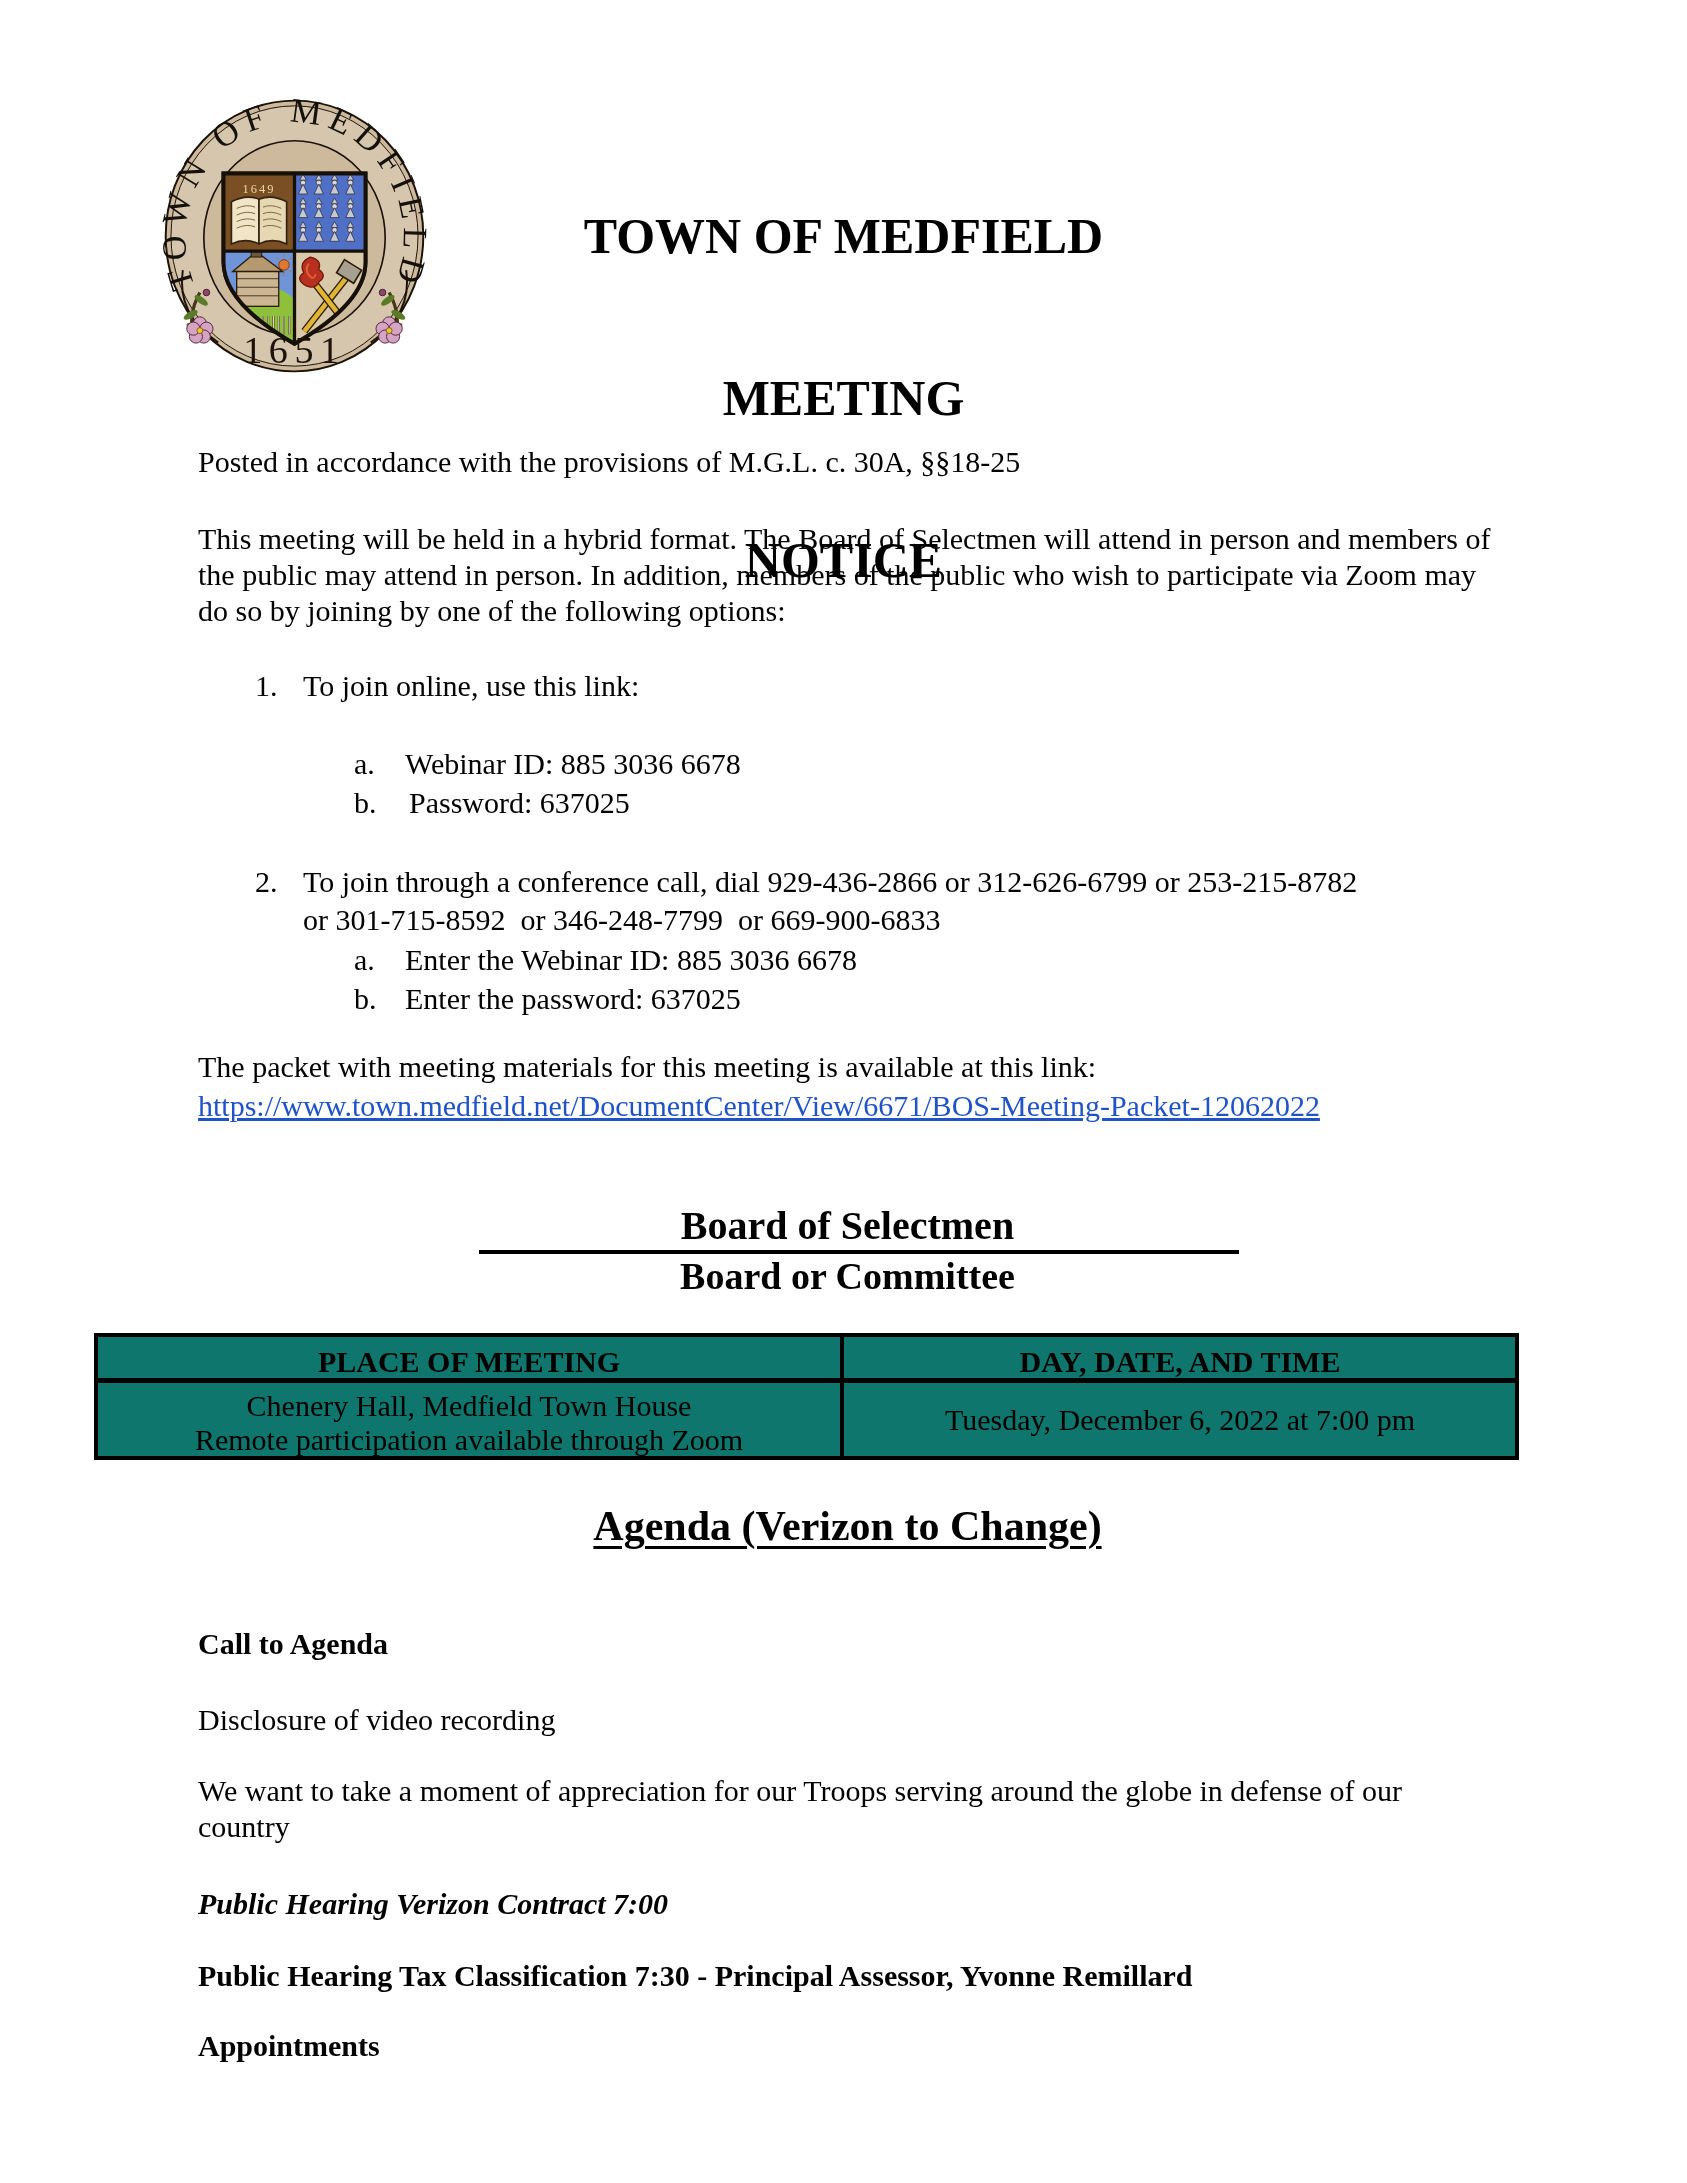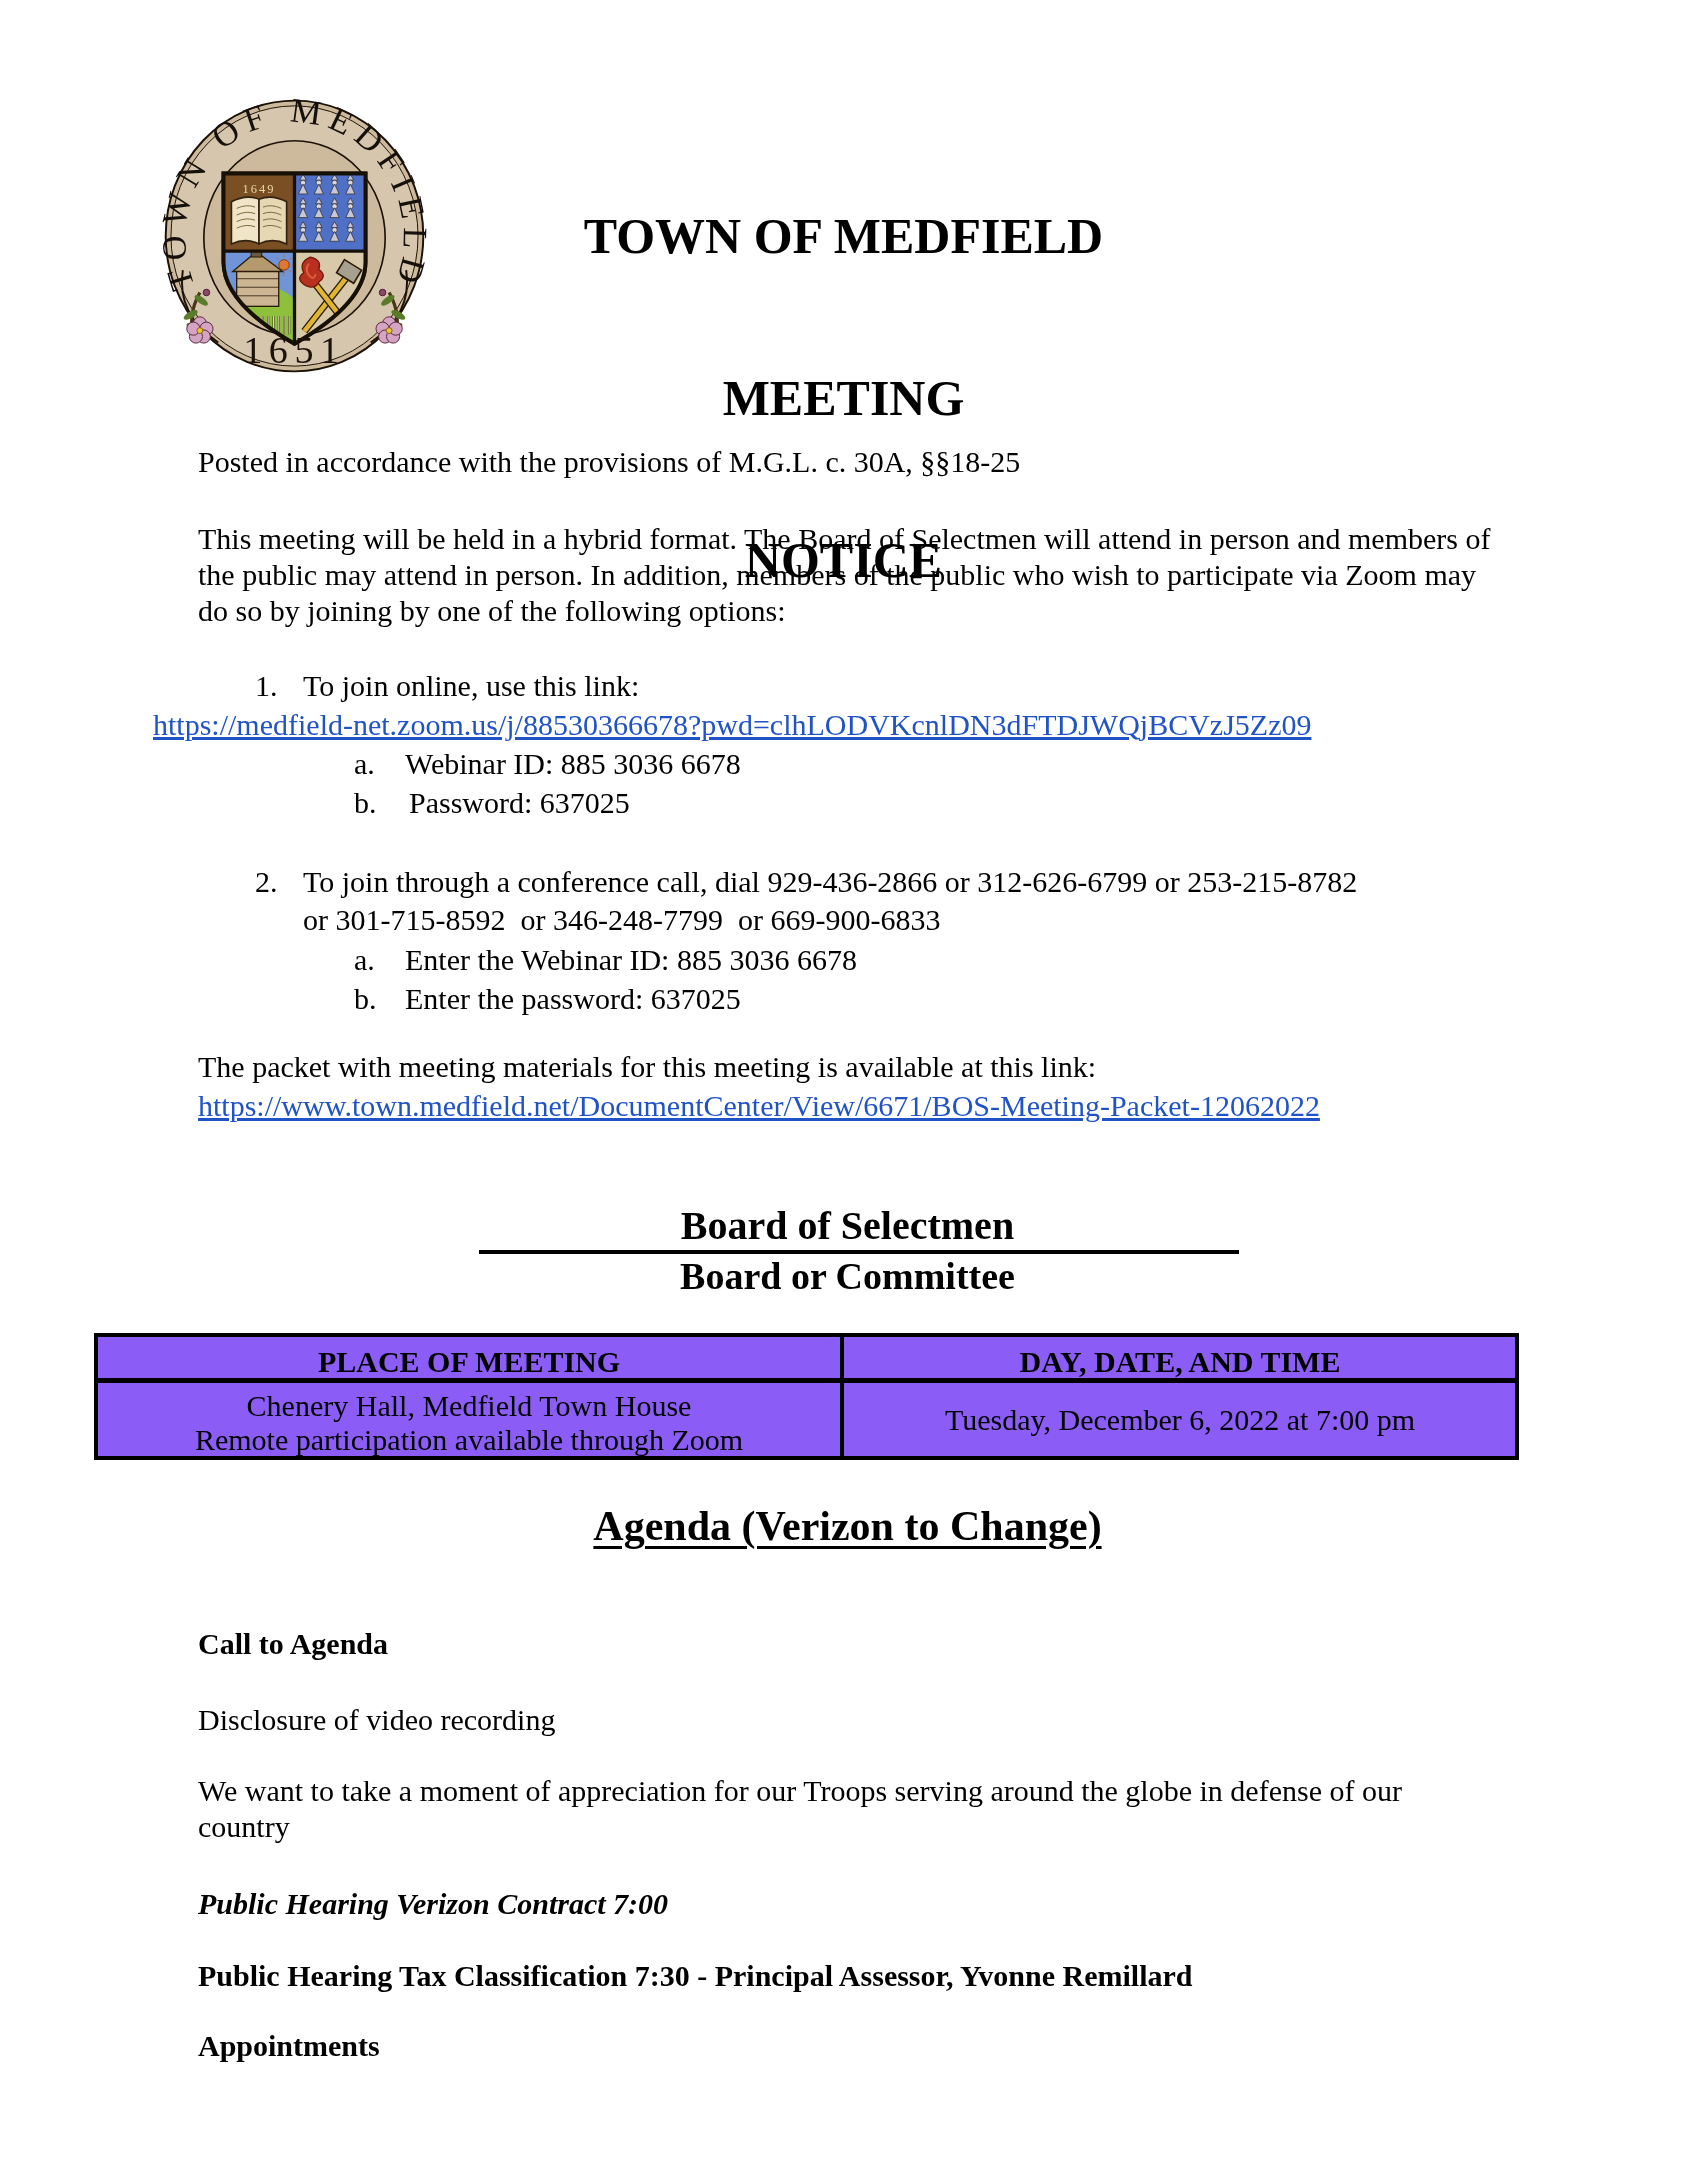--- a/index.html
+++ b/index.html
@@ -19,21 +19,21 @@
   .center{left:4px;width:1687px;text-align:center;}
   .bos-name{top:1201px;font-size:40px;line-height:49px;font-weight:bold;}
   .bos-rule{position:absolute;left:479px;top:1250px;width:760px;height:4px;background:#000;}
   .bos-caption{top:1252px;font-size:38px;line-height:48px;font-weight:bold;}
   .agenda-head{
     top:1501px;font-size:42px;line-height:50px;font-weight:bold;
     text-decoration:underline;text-decoration-thickness:3.3px;text-underline-offset:6px;
   }
   .mtable{
     position:absolute;left:94px;top:1333px;width:1425px;height:127px;
-    border:4px solid #000;box-sizing:border-box;background:#8b5cf6;
+    border:4px solid #000;box-sizing:border-box;background:#0f766e;
   }
   .mtable .vdiv{position:absolute;left:742px;top:0;width:4px;height:100%;background:#000;}
   .mtable .hsep{position:absolute;left:0;top:41px;width:100%;height:5.3px;background:#000;}
   .cell{position:absolute;text-align:center;font-size:30px;line-height:34px;white-space:pre;}
   .cl{left:0;width:742px;}
   .cr{left:746px;width:672px;}
   .seal{position:absolute;left:161px;top:98px;width:267px;height:276px;}
 </style>
 </head>
 <body>
@@ -148,21 +148,20 @@
     <div>TOWN OF MEDFIELD</div>
     <div>MEETING</div>
     <div>NOTICE</div>
   </div>
 
   <div class="t" style="left:198px;top:444px;">Posted in accordance with the provisions of M.G.L. c. 30A, §§18-25</div>
   <div class="t para" style="left:198px;top:521px;">This meeting will be held in a hybrid format. The Board of Selectmen will attend in person and members of the public may attend in person. In addition, members of the public who wish to participate via Zoom may do so by joining by one of the following options:</div>
 
   <div class="t" style="left:255px;top:668px;">1.</div>
   <div class="t" style="left:303px;top:668px;">To join online, use this link:</div>
-  <a class="t link" style="left:153px;top:707px;">https://medfield-net.zoom.us/j/88530366678?pwd=clhLODVKcnlDN3dFTDJWQjBCVzJ5Zz09</a>
   <div class="t" style="left:354px;top:746px;">a.</div>
   <div class="t" style="left:405px;top:746px;">Webinar ID: 885 3036 6678</div>
   <div class="t" style="left:354px;top:785px;">b.</div>
   <div class="t" style="left:409px;top:785px;">Password: 637025</div>
 
   <div class="t" style="left:255px;top:864px;">2.</div>
   <div class="t" style="left:303px;top:864px;">To join through a conference call, dial 929-436-2866 or 312-626-6799 or 253-215-8782</div>
   <div class="t" style="left:303px;top:902px;">or 301-715-8592  or 346-248-7799  or 669-900-6833</div>
   <div class="t" style="left:354px;top:942px;">a.</div>
   <div class="t" style="left:405px;top:942px;text-align:right;">Enter the Webinar ID: 885 3036 6678</div>

